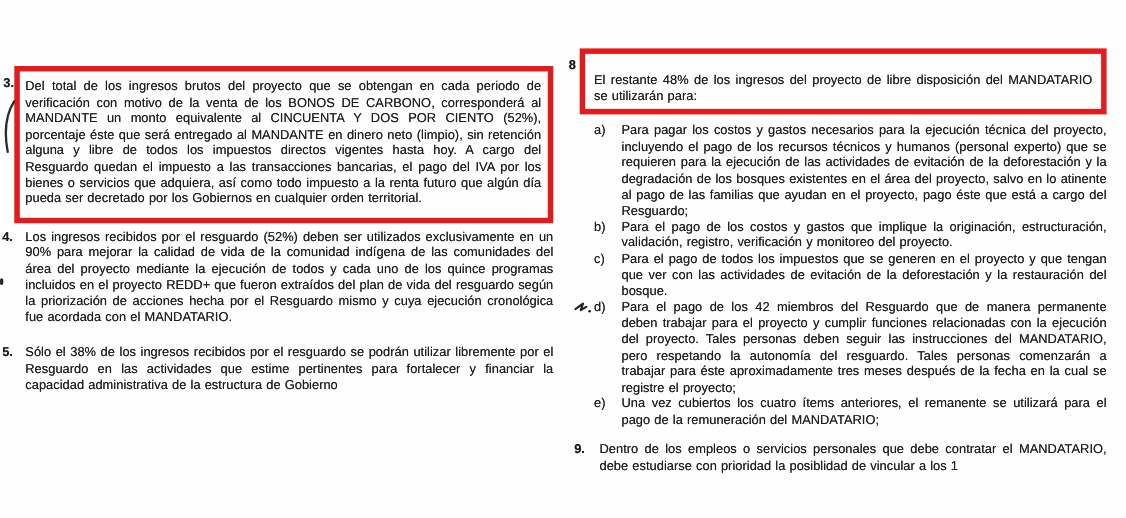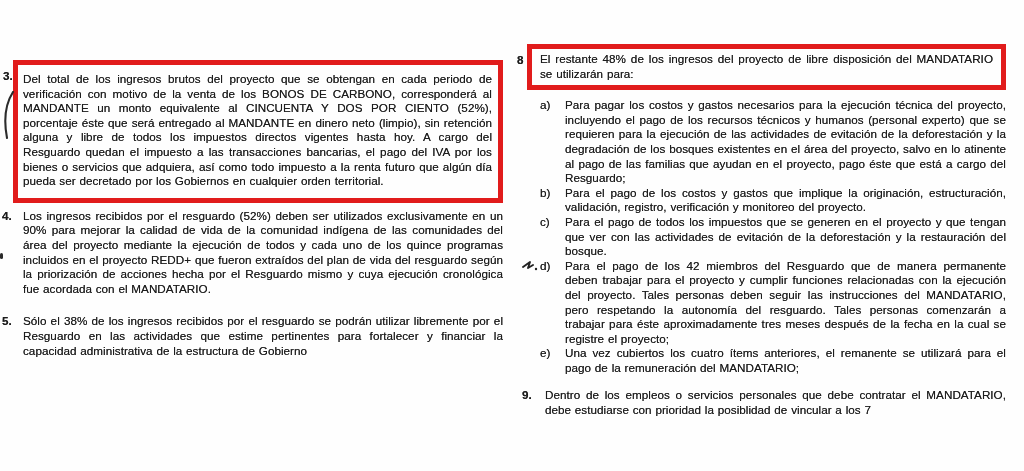--- a/index.html
+++ b/index.html
@@ -34,21 +34,21 @@
     font-weight: bold;
   }
   .hl-box {
     margin-left: 11px;
     border: 5px solid #e11c1c;
     padding: 7px 6px 9px 5px;
   }
   .hl-box-right {
     margin-left: 13px;
     border: 5px solid #e11c1c;
-    padding: 3px 8px 4px 8px;
+    padding: 17px 8px 4px 8px;
   }
   .num-8 { position: absolute; left: 3px; top: 9px; font-weight: bold; }
 
   .clause-row { display: flex; align-items: flex-start; }
   .clause-row .num { flex: 0 0 21px; font-weight: bold; }
   .clause-row .txt { flex: 1; }
 
   .m-top-4  { margin-top: 6px; }
   .m-top-18 { margin-top: 18px; }
 
@@ -144,18 +144,18 @@
 
       <div class="letter-row">
         <span class="lbl">e)</span>
         <span class="txt">Una vez cubiertos los cuatro ítems anteriores, el remanente se utilizará para el pago de la remuneración del MANDATARIO;</span>
       </div>
 
     </div>
 
     <div class="clause-9">
       <span class="num">9.</span>
-      <span class="txt">Dentro de los empleos o servicios personales que debe contratar el MANDATARIO, debe estudiarse con prioridad la posiblidad de vincular a los 7</span>
+      <span class="txt">Dentro de los empleos o servicios personales que debe contratar el MANDATARIO, debe estudiarse con prioridad la posiblidad de vincular a los 1</span>
     </div>
 
   </div>
 
 </div>
 
 </body></html>

